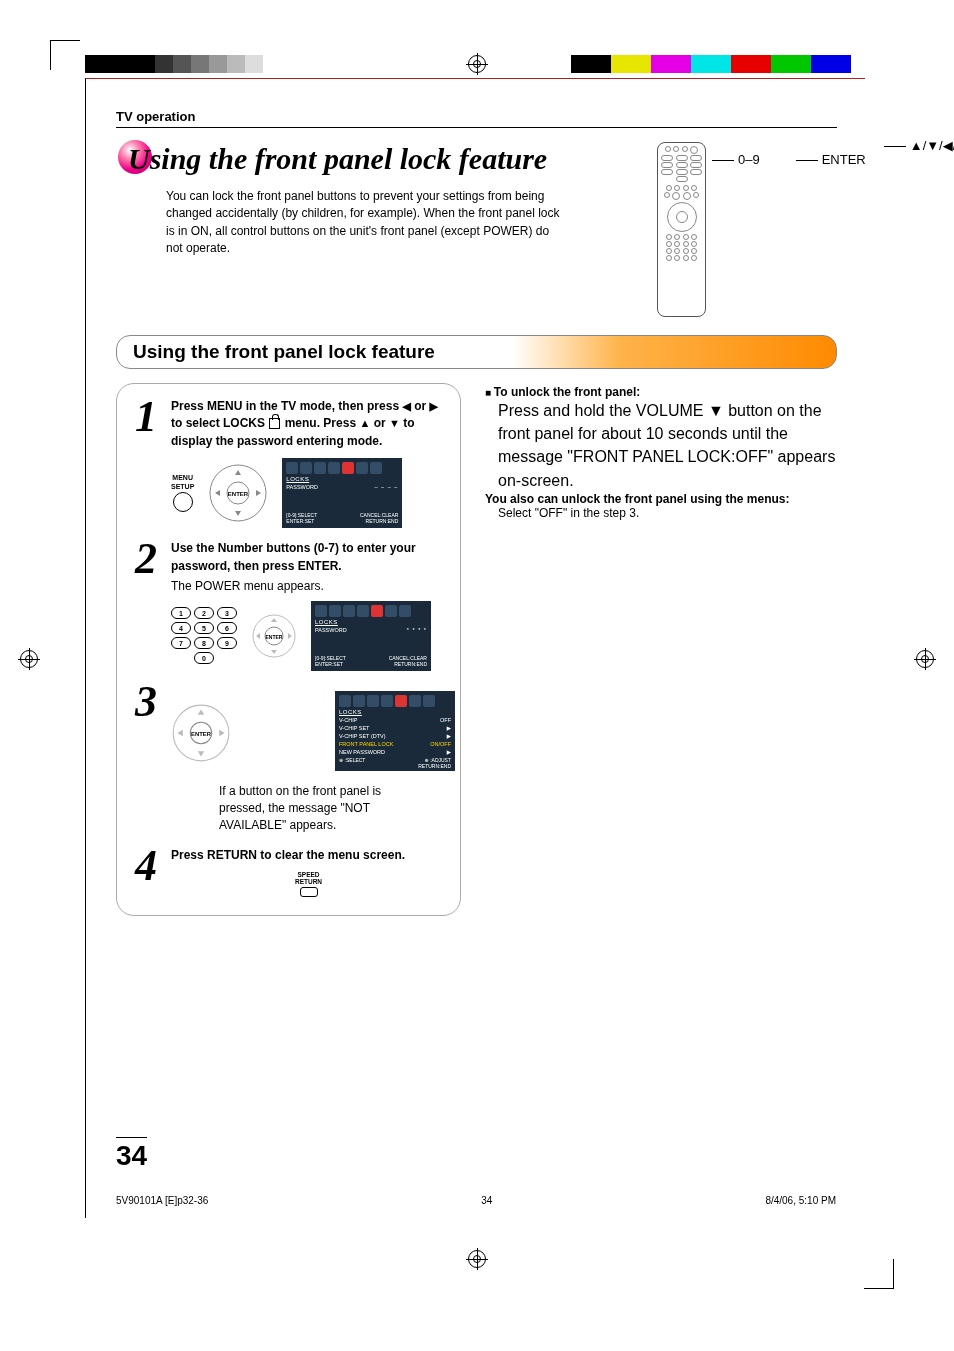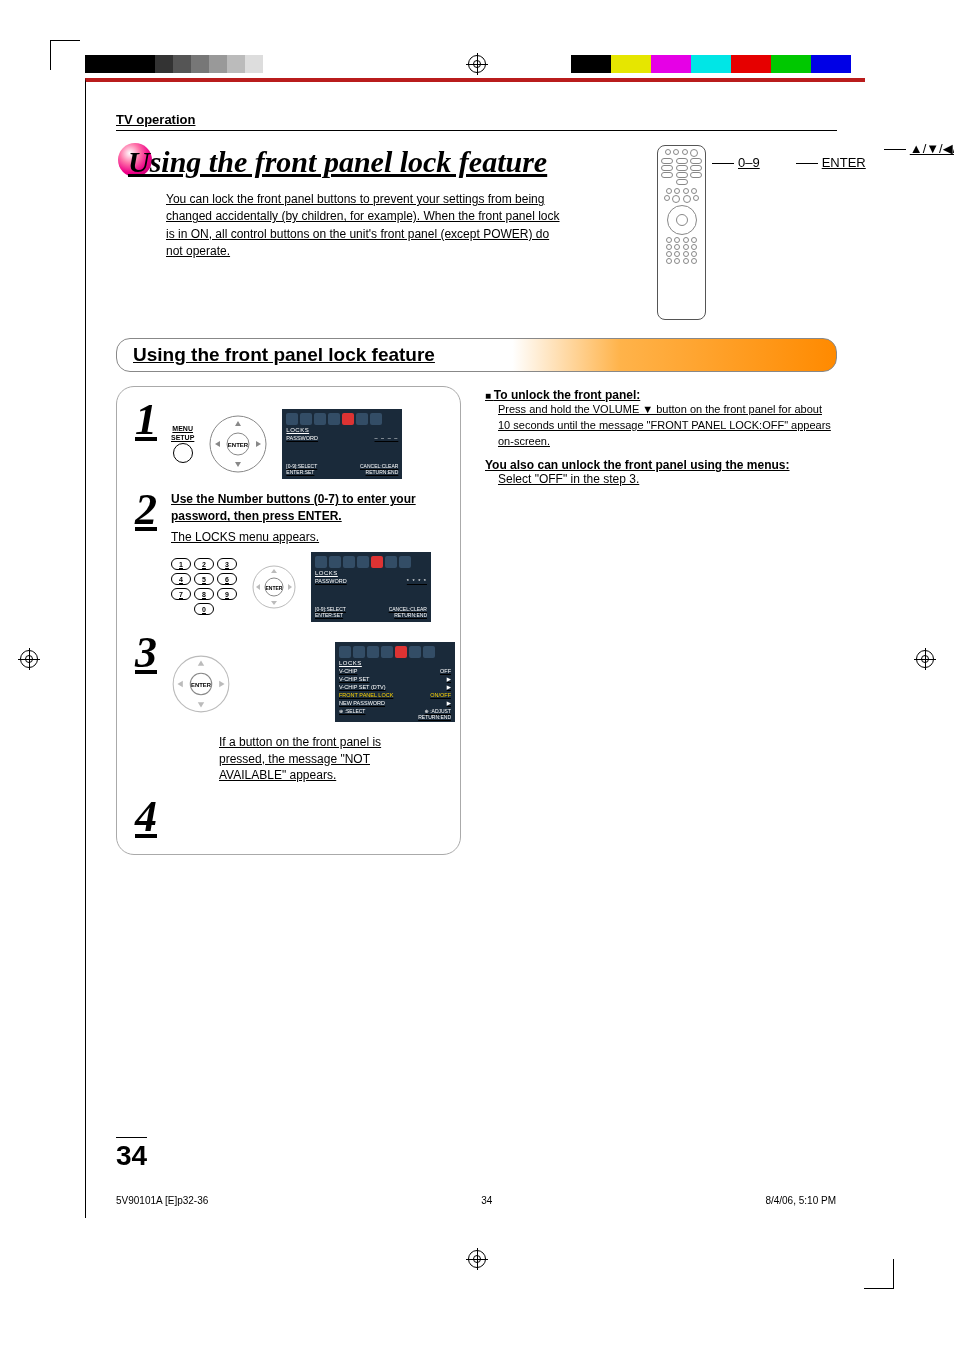--- a/index.html
+++ b/index.html
@@ -31,23 +31,22 @@
   .reg-right { position:absolute; top:650px; right:20px;}
   .reg-bottom-center { position:absolute; top:1250px; left:50%; transform:translateX(-50%);}
   .crop-tl { position:absolute; top:40px; left:50px; width:30px; height:30px; border-left:1px solid #000; border-top:1px solid #000;}
   .crop-br { position:absolute; bottom:62px; right:60px; width:30px; height:30px; border-right:1px solid #000; border-bottom:1px solid #000;}
 
   .page {
     position: absolute;
     top: 78px; left: 85px;
     width: 780px; height: 1140px;
     border-left: 1px solid #000;
-    border-top: 4px solid #b91c1c;
+    border-top: 1px solid #b91c1c;
     padding: 30px 28px 10px 30px;
-    text-decoration: underline;
   }
   .chapter {
     font-weight: bold;
     font-size: 13px;
     border-bottom: 1px solid #000;
     padding-bottom: 3px;
     margin-bottom: 14px;
   }
 
   .title-row { display:flex; align-items:flex-start; gap:20px; margin-bottom:10px;}
@@ -153,24 +152,24 @@
   .numpad .nb { height:12px; border:1.2px solid #000; border-radius:6px; font-size:7px; display:flex; align-items:center; justify-content:center; font-weight:bold;}
   .numpad .zero { grid-column:2;}
 
   .small-enter {
     width:46px; height:46px; position:relative;
   }
 
   .speed-return { display:flex; flex-direction:column; align-items:center; font-size:6.5px; font-weight:bold; }
   .speed-return .pill { width:18px; height:10px; border:1.2px solid #000; border-radius:3px; margin-top:2px;}
 
-  .right-col .sub { margin-bottom:8px;}
+  .right-col .sub { }
   .right-col .sub .subh { font-weight:bold; font-size:12px;}
   .right-col .sub .subh::before { content:"■ "; font-size:10px;}
-  .right-col .sub p { margin-left:13px; font-size:11px; line-height:1.45;}
+  .right-col .sub p { margin-left:13px; font-size:16px; line-height:1.45;}
   .right-col .note-bold { font-weight:bold; font-size:12px;}
   .right-col .note-body { margin-left:13px; font-size:12px;}
 
   .lock-icon {
     display:inline-block; width:11px; height:11px; border:1px solid #000; position:relative; vertical-align:-2px; margin:0 1px;
   }
   .lock-icon::before {
     content:""; position:absolute; left:2px; top:-5px; width:5px; height:5px; border:1px solid #000; border-bottom:none; border-radius:3px 3px 0 0;
   }
 
@@ -317,20 +316,23 @@
 
   <div class="section-heading">Using the front panel lock feature</div>
 
   <div class="columns">
     <div class="left-col">
       <div class="steps-box">
 
         <div class="step">
           <div class="step-num">1</div>
           <div class="step-body">
+            <div class="step-title">
+              Press MENU in the TV mode, then press <span class="arrow">◀</span> or <span class="arrow">▶</span> to select LOCKS <span class="lock-icon"></span> menu. Press <span class="arrow">▲</span> or <span class="arrow">▼</span> to display the password entering mode.
+            </div>
             <div class="step-figs">
               <div class="menu-btn">
                 <span>MENU</span>
                 <span>SETUP</span>
                 <div class="circ"></div>
               </div>
               <div class="dpad">
                 <svg viewBox="0 0 60 60">
                   <circle cx="30" cy="30" r="28" fill="none" stroke="#888" stroke-width="1"></circle>
                   <circle cx="30" cy="30" r="11" fill="#fff" stroke="#888"></circle>
@@ -362,21 +364,21 @@
                 </div>
               </div>
             </div>
           </div>
         </div>
 
         <div class="step">
           <div class="step-num">2</div>
           <div class="step-body">
             <div class="step-title">Use the Number buttons (0-7) to enter your password, then press ENTER.</div>
-            <div class="step-note">The LOCKS menu appears.</div>
+            <div class="step-note">The POWER menu appears.</div>
             <div class="step-figs">
               <div class="numpad" id="numpad">
                   <div class="nb">1</div>
                   <div class="nb">2</div>
                   <div class="nb">3</div>
                   <div class="nb">4</div>
                   <div class="nb">5</div>
                   <div class="nb">6</div>
                   <div class="nb">7</div>
                   <div class="nb">8</div>
@@ -470,20 +472,30 @@
                   <span style="text-align:right;"><span>⊕ :ADJUST</span><br><span>RETURN:END</span></span>
                 </div>
               </div>
             </div>
           </div>
         </div>
         <div class="step-note2">If a button on the front panel is pressed, the message "NOT AVAILABLE" appears.</div>
 
         <div class="step" style="margin-top:14px;margin-bottom:0;">
           <div class="step-num">4</div>
+          <div class="step-body">
+            <div class="step-title">Press RETURN to clear the menu screen.</div>
+            <div style="margin-top:6px;">
+              <div class="speed-return">
+                <span>SPEED</span>
+                <span>RETURN</span>
+                <div class="pill"></div>
+              </div>
+            </div>
+          </div>
         </div>
 
       </div>
     </div>
 
     <div class="right-col">
       <div class="sub">
         <div class="subh">To unlock the front panel:</div>
         <p>Press and hold the VOLUME ▼ button on the front panel for about 10 seconds until the message "FRONT PANEL LOCK:OFF" appears on-screen.</p>
       </div>

